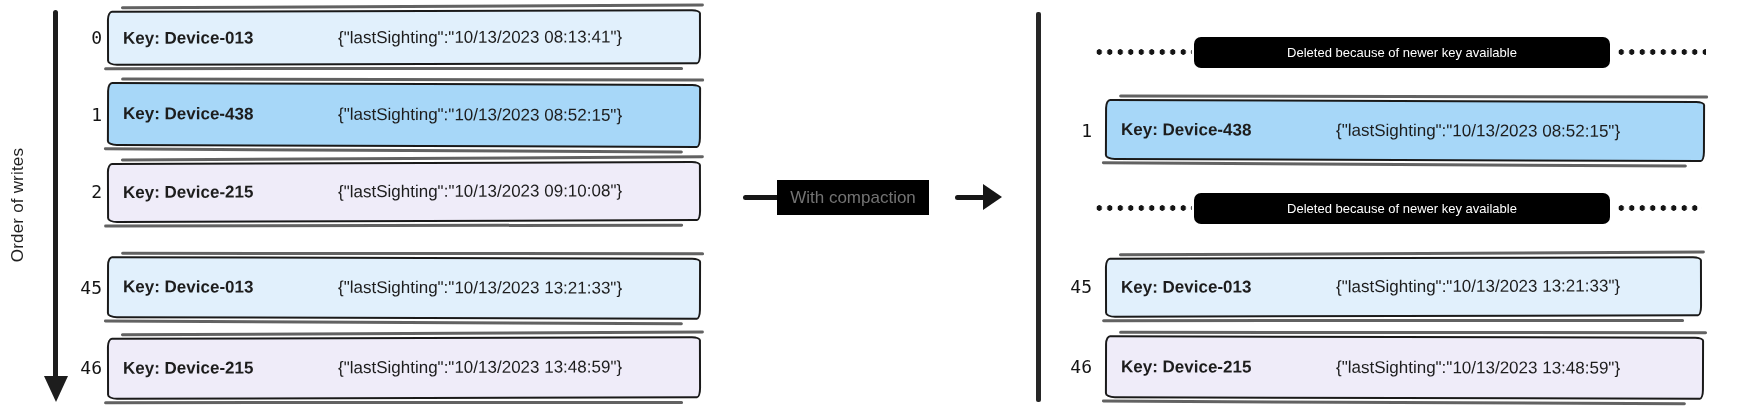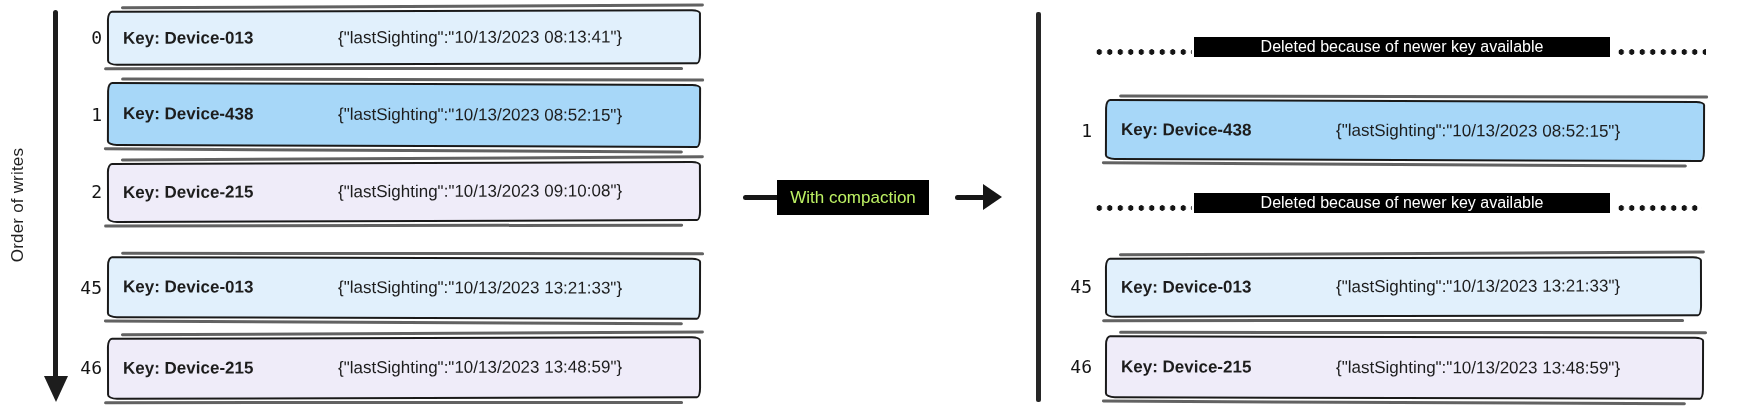--- a/index.html
+++ b/index.html
@@ -39,39 +39,39 @@
     background:#474747; opacity:.85; transform:rotate(-0.12deg); border-radius:2px;
   }
   .sketch::after {
     content:""; position:absolute; bottom:-7px; left:-5px; right:16px; height:2.6px;
     background:#474747; opacity:.85; transform:rotate(0.12deg); border-radius:2px;
   }
   
   .h-line { position:absolute; height:5px; background:#161616; border-radius:3px; }
   .compaction-box {
     position:absolute; left:777px; top:180px; width:152px; height:35px;
-    background:#000000; color:#bef264; font-size:17px;
+    background:#000000; color:#737373; font-size:17px;
     display:flex; align-items:center; justify-content:center; white-space:nowrap;
   }
   .h-head {
     position:absolute; left:983px; top:184px; width:0; height:0;
     border-top:13px solid transparent; border-bottom:13px solid transparent;
     border-left:19px solid #161616;
   }
   
   .divider { position:absolute; left:1036px; top:12px; width:5px; height:390px; background:#262626; border-radius:2px; }
   .dots {
     position:absolute; height:8px;
     background-image:radial-gradient(circle, #141414 2.5px, transparent 3px);
     background-size:10.5px 8px; background-repeat:repeat-x; background-position:left center;
   }
   .deleted-box {
-    position:absolute; height:20px; background:#000000; color:#ffffff;
+    position:absolute; height:31px; background:#000000; color:#ffffff;
     display:flex; align-items:center; justify-content:center;
-    font-size:16px; white-space:nowrap;
+    font-size:13px; white-space:nowrap;border-radius:7px;
   }
 </style>
 </head>
 <body>
 
 <div class="canvas">
 
   <div class="axis-label">Order of writes</div>
   <div class="v-line"></div>
   <div class="v-head"></div>

